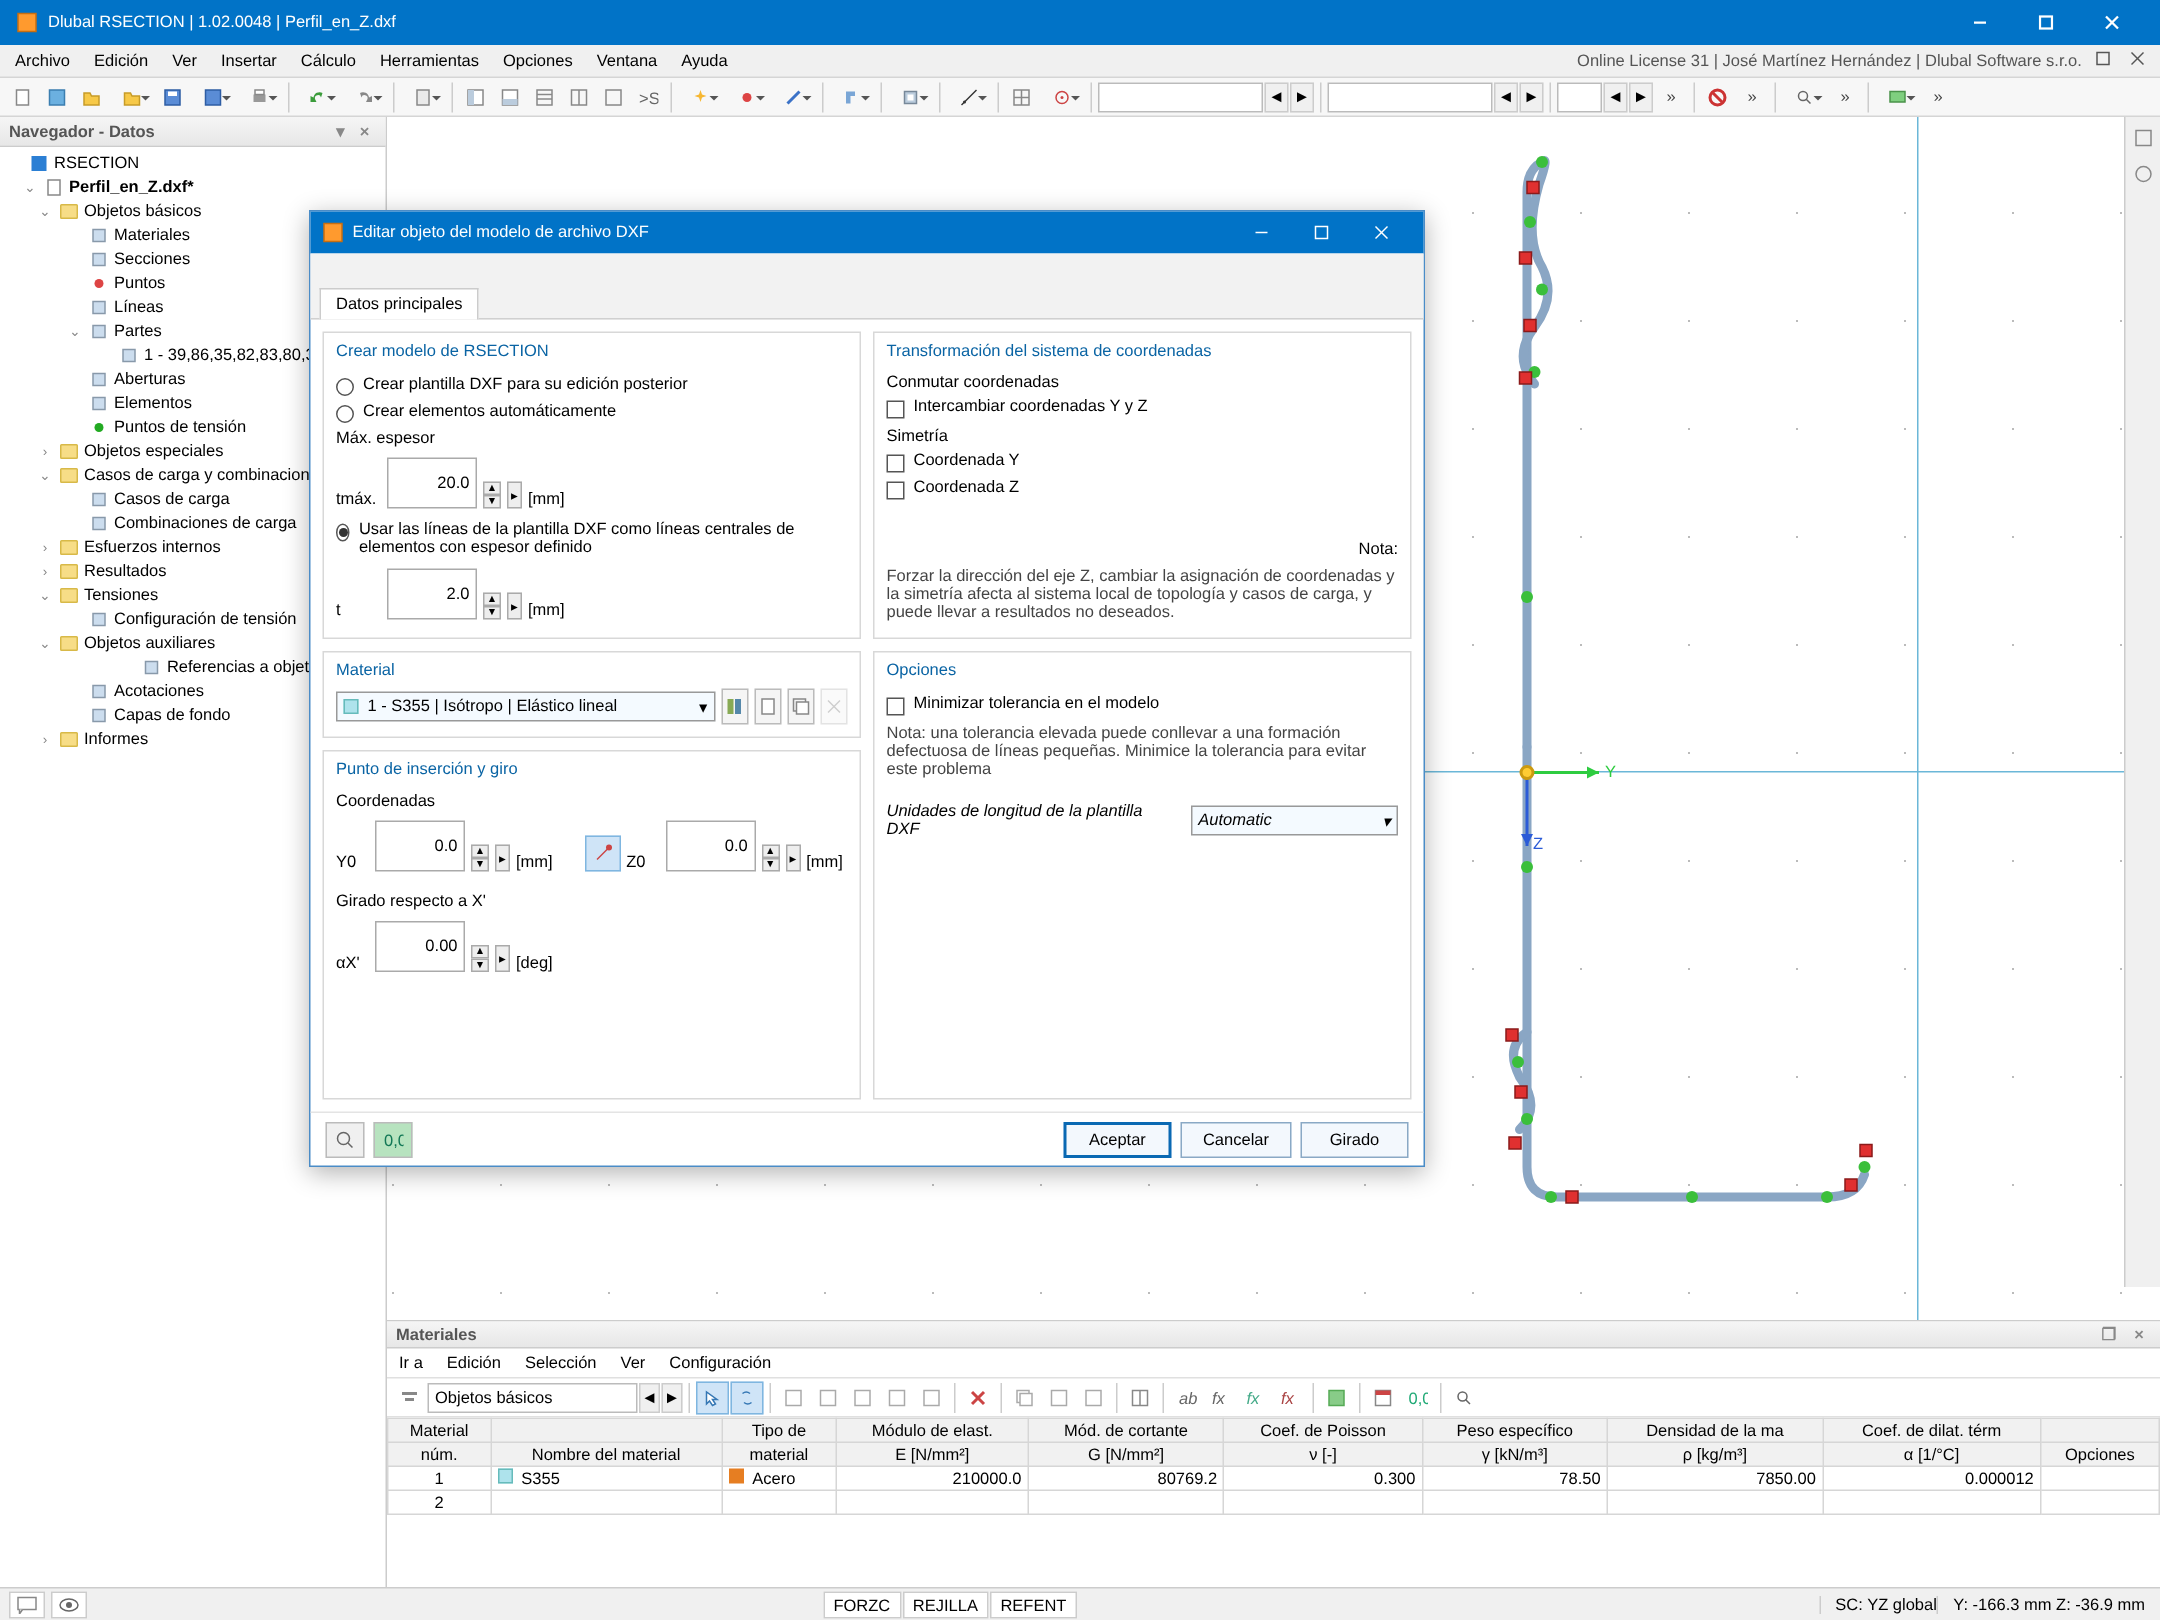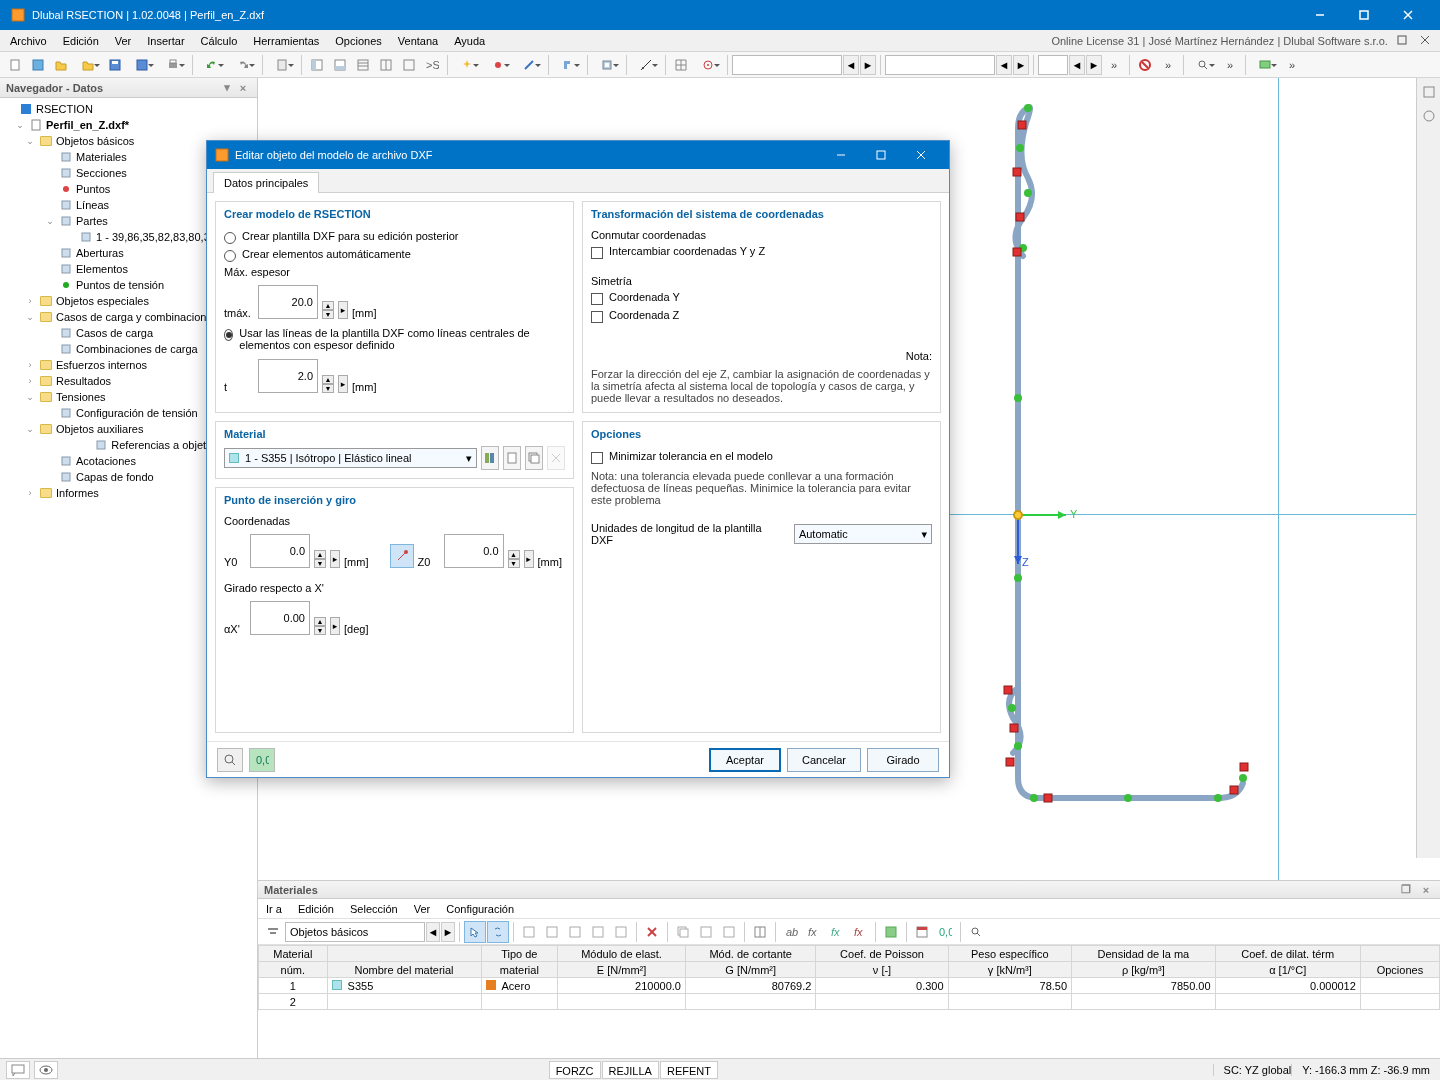--- a/index.html
+++ b/index.html
@@ -75,25 +75,25 @@
 .statusbar .center { flex:1; display:flex; justify-content:center; gap:1px; }
 .statusbar .cbtn { padding:0 6px; height:18px; line-height:18px; border:1px solid #ccc; background:#fff; cursor:pointer; }
 .statusbar .right { display:flex; gap:0; padding:0 10px; }
 .statusbar .right span { border-left:1px solid #ccc; padding-left:10px; }
 
 
 .modal { position: absolute; left: 206px; top: 140px; width: 744px; height: 638px; background: #fff; border: 1px solid #4a8cc7; box-shadow: 0 4px 16px rgba(0,0,0,0.3); display:flex; flex-direction:column; }
 .modal-title { height: 28px; background: #0173c7; color:#fff; display:flex; align-items:center; padding:0 8px; }
 .modal-title .spacer { flex:1; }
 .modal-title .wbtn { width:40px; height:28px; display:flex; align-items:center; justify-content:center; cursor:pointer; }
-.modal-tabs { height: 24px; background:#f2f2f2; border-bottom:1px solid #d0d0d0; display:flex; align-items:flex-end; padding-left:6px; }
+.modal-tabs { height: 44px; background:#f2f2f2; border-bottom:1px solid #d0d0d0; display:flex; align-items:flex-end; padding-left:6px; }
 .modal-tabs .tab { padding:4px 10px; border:1px solid #ccc; border-bottom:none; background:#fff; position:relative; top:1px; }
 .modal-body { flex:1; padding:8px; display:grid; grid-template-columns: 1fr 1fr; grid-template-rows: auto auto auto 1fr; gap:8px; overflow:auto;}
 .fgroup { border:1px solid #d8d8d8; padding:6px 8px 8px; }
-.fgroup .ftitle { color:#0a64a4; font-weight:700; margin:-4px 0 6px; background:#fff; display:inline-block; }
+.fgroup .ftitle { color:#0a64a4; font-weight:400; margin:-4px 0 6px; background:#fff; display:inline-block; }
 .fgroup label { display:block; margin:3px 0; }
 .fgroup .note { color:#444; margin-top:6px; }
 .spin { display:inline-flex; align-items:flex-end; gap:4px; margin:4px 0; }
 .spin .numbox { width:60px; height:18px; border:1px solid #aaa; text-align:right; padding:16px 4px; }
 .spin .sp-btns { display:inline-flex; flex-direction:column; }
 .spin .sp-btn { width:12px; height:9px; border:1px solid #aaa; background:#eee; font-size:7px; line-height:7px; text-align:center; cursor:pointer;}
 .spin .slide { width:10px; height:18px; border:1px solid #aaa; background:#eee; text-align:center; cursor:pointer; font-size:9px; line-height:16px;}
 .combo2 { height:20px; border:1px solid #999; background:#f4faff; display:flex; align-items:center; padding:0 4px; width:100%; }
 .iconbtn { width:24px; height:24px; border:1px solid #bbb; background:#f5f5f5; display:inline-flex; align-items:center; justify-content:center; cursor:pointer; margin-left:2px; }
 .iconbtn.sel { background:#cfe4f7; border-color:#7fb6e0; }
@@ -933,21 +933,21 @@
       </div>
     </div>
 
     <div class="fgroup" style="grid-column:2; grid-row:1;">
       <div class="ftitle">Transformación del sistema de coordenadas</div>
       <label>Conmutar coordenadas</label>
       <div class="check">
           <span class="box"></span>
           <span>Intercambiar coordenadas Y y Z</span>
         </div>
-      <label style="margin-top:16px;">Simetría</label>
+      <label style="margin-top:6px;">Simetría</label>
       <div class="check">
           <span class="box"></span>
           <span>Coordenada Y</span>
         </div>
       <div class="check">
           <span class="box"></span>
           <span>Coordenada Z</span>
         </div>
       <label style="margin-top:27px;text-align:right;">Nota:</label>
       <div class="note">Forzar la dirección del eje Z, cambiar la asignación de coordenadas y la simetría afecta al sistema local de topología y casos de carga, y puede llevar a resultados no deseados.</div>
@@ -1029,21 +1029,21 @@
       </div>
     </div>
 
     <div class="fgroup" style="grid-column:2; grid-row:2 / span 3;">
       <div class="ftitle">Opciones</div>
       <div class="check">
           <span class="box"></span>
           <span>Minimizar tolerancia en el modelo</span>
         </div>
       <div class="note">Nota: una tolerancia elevada puede conllevar a una formación defectuosa de líneas pequeñas. Minimice la tolerancia para evitar este problema</div>
-      <div style="display:flex; align-items:center; gap:10px; margin-top:16px;">
+      <div style="display:flex; align-items:center; gap:10px; margin-top:16px;font-style:italic;">
         <span>Unidades de longitud de la plantilla DXF</span>
         <div class="combo2" style="width:140px;">
           <span>Automatic</span>
             <span style="margin-left:auto;">▾</span>
         </div>
       </div>
     </div>
   </div>
   <div class="modal-footer">
     <div class="sq">

